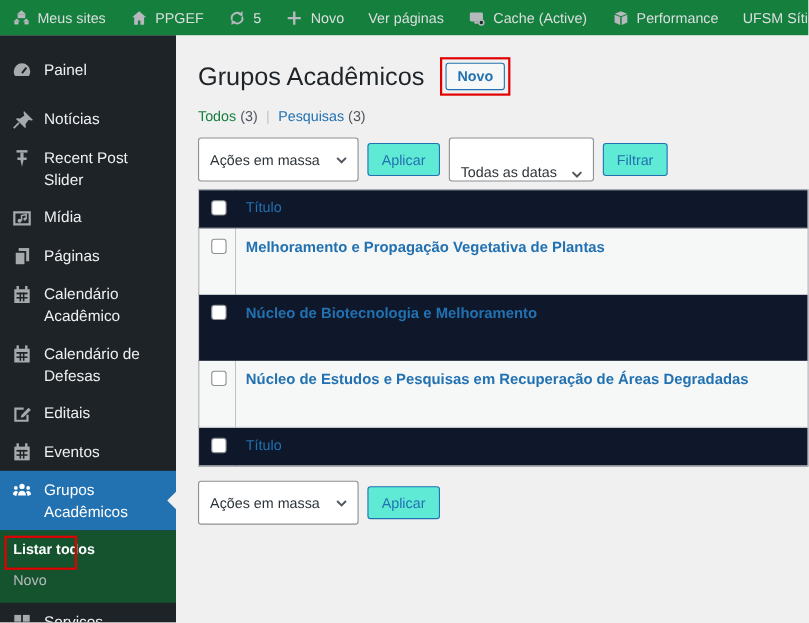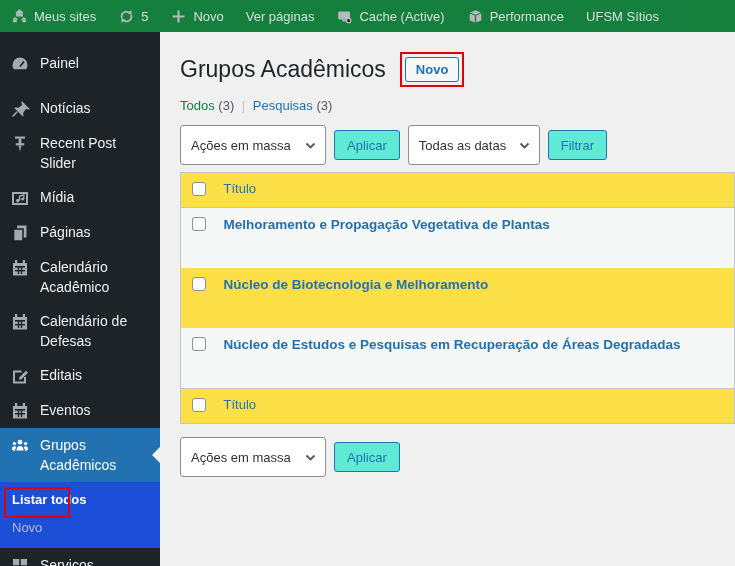--- a/index.html
+++ b/index.html
@@ -39,21 +39,21 @@
   }
   .mi-icon { flex:0 0 20px; width:20px; height:20px; fill:#a7aaad; margin-top:1px; }
   .mi-icon .bgline { stroke:#1d2327; }
   .menu-sep { height:10px; }
   .menu-item.active { background:#2271b1; color:#fff; position:relative; }
   .menu-item.active .mi-icon { fill:#fff; }
   .menu-item.active::after {
     content:""; position:absolute; right:0; top:50%; margin-top:-8px;
     border:8px solid transparent; border-right-color:#f0f0f1;
   }
-  .submenu { background:#1d4ed8; padding:4px 0 6px; }
+  .submenu { background:#14532d; padding:4px 0 6px; }
   .submenu-item {
     padding:6px 12px; font-size:13px; line-height:16px;
     color:#b8bcbf; cursor:pointer;
   }
   .submenu-item.current { color:#fff; font-weight:bold; }
 
   
   .content {
     position:absolute; top:32px; left:160px; right:0; bottom:0;
     padding:0 0 0 20px;
@@ -75,30 +75,30 @@
 
   .tablenav { margin-top:12px; display:flex; align-items:center; gap:8px; }
   .tablenav.bottom { margin-top:13px; }
   .wp-select {
     height:40px; background:#fff; border:1px solid #8c8f94; border-radius:3px;
     display:inline-flex; align-items:center; justify-content:space-between;
     padding:0 9px 0 10px; gap:10px; color:#2c3338; font-size:13px; cursor:pointer;
   }
   .wp-select .chev { width:11px; height:11px; stroke:#50575e; fill:none; }
   .w-bulk { width:146px; }
-  .w-dates { width:132px; }
+  .w-dates { width:132px;align-items:flex-end; }
   .wp-button {
     height:30px; padding:0 12px; display:inline-flex; align-items:center;
     background:#5eead4; border:1px solid #2271b1; border-radius:3px;
     color:#2271b1; font-size:13px; cursor:pointer;
   }
 
   table.wp-list {
     margin-top:7px; width:100%; border-collapse:collapse;
-    background:#fde047; border:1px solid #c3c4c7; font-size:13px;
+    background:#0f172a; border:1px solid #c3c4c7; font-size:13px;
   }
   .check-col { width:33px; padding:8px 0 0 11px; vertical-align:top; }
   th.title-col, td.title-cell { text-align:left; vertical-align:top; padding:8px 10px; }
   thead td, thead th { border-bottom:1px solid #c3c4c7; }
   tfoot td, tfoot th { border-top:1px solid #c3c4c7; }
   thead .check-col, tfoot .check-col { padding-top:9px; padding-bottom:8px; }
   .col-title-link { color:#2271b1; font-weight:400; text-decoration:none; cursor:pointer; }
   tbody tr.striped { background:#f6f7f7; }
   tbody td.title-cell { padding:9px 10px 36px; }
   tbody .check-col { padding-top:9px; }
@@ -123,20 +123,26 @@
       <path d="M10 1.5 15 6H5z"></path>
         <rect x="6" y="6" width="8" height="4"></rect>
       <path d="M5 10.5 8.5 13.5H1.5z"></path>
         <rect x="2.4" y="13.5" width="4.4" height="3.2"></rect>
       <path d="M15 10.5 18.5 13.5H11.5z"></path>
         <rect x="13.2" y="13.5" width="4.4" height="3.2"></rect>
     </svg>
     <span>Meus sites</span>
   </div>
   <div class="ab-item">
+    <svg class="ab-icon" viewBox="0 0 20 20">
+      <path d="M10 2.5l7.5 6.5h-2.2v8h-4v-4.5H8.7V17h-4V9H2.5z"></path>
+    </svg>
+    <span>PPGEF</span>
+  </div>
+  <div class="ab-item">
     <svg class="ab-icon stroke" viewBox="0 0 20 20" stroke-width="2">
       <path d="M4.6 11.8A5.6 5.6 0 0 1 14.2 6.4" fill="none"></path>
       <polygon points="15.9,2.6 15.9,8.2 11.2,5.8" fill="#b5b9bd" stroke="none"></polygon>
       <path d="M15.4 8.2A5.6 5.6 0 0 1 5.8 13.6" fill="none"></path>
       <polygon points="4.1,17.4 4.1,11.8 8.8,14.2" fill="#b5b9bd" stroke="none"></polygon>
     </svg>
     <span>5</span>
   </div>
   <div class="ab-item">
     <svg class="ab-icon" viewBox="0 0 20 20">

